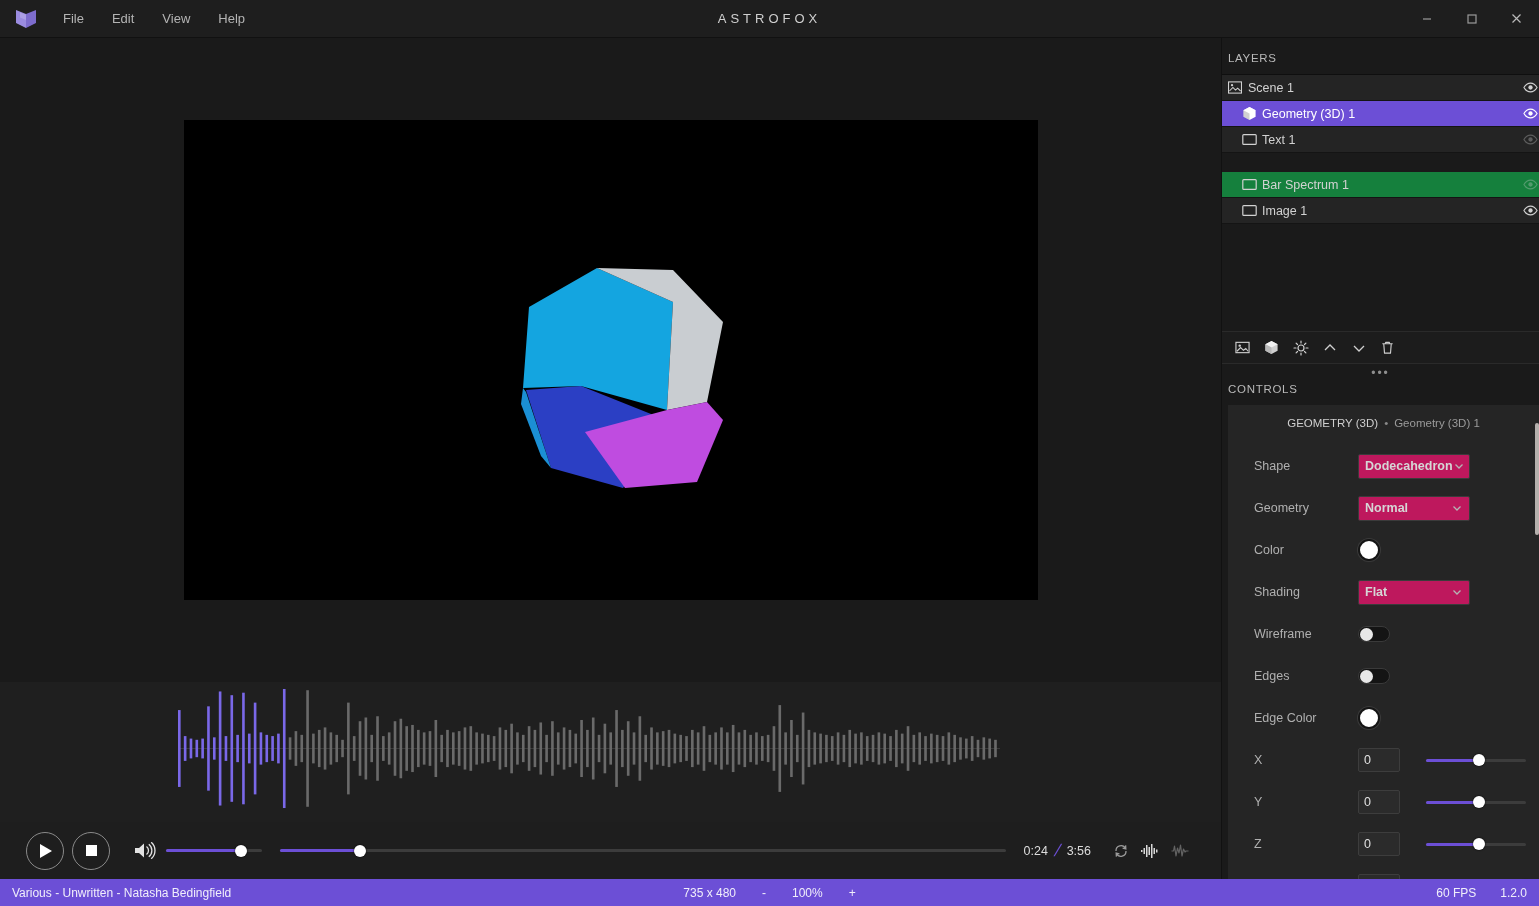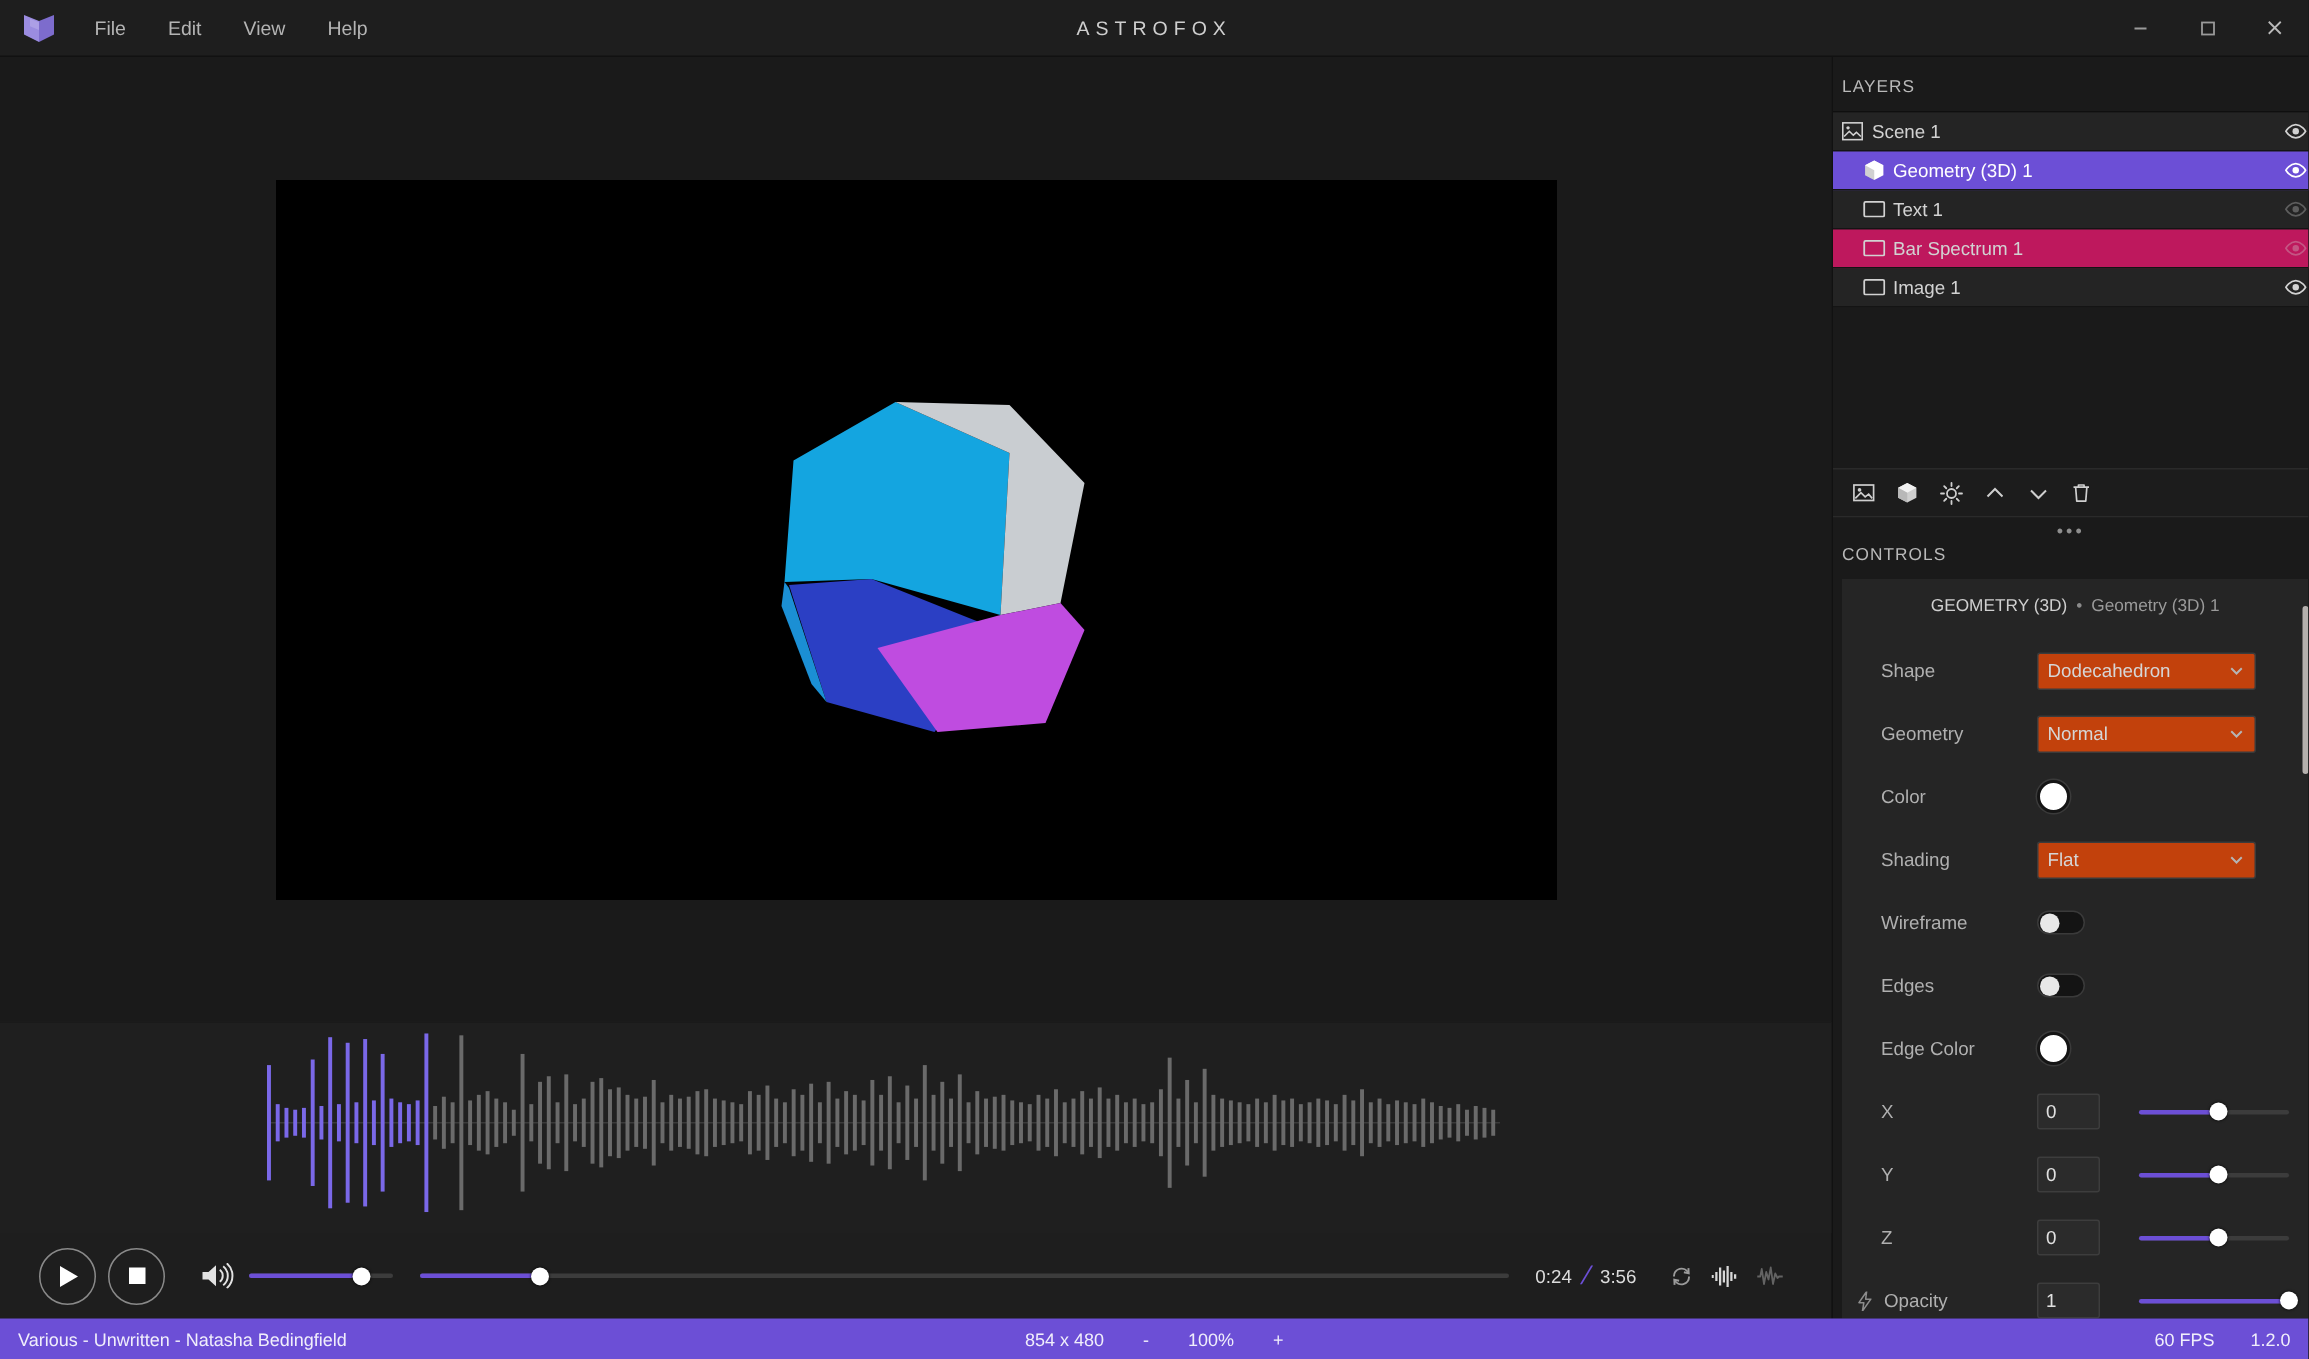--- a/index.html
+++ b/index.html
@@ -94,21 +94,21 @@
   .panel-head {
     font-size: 11.5px; letter-spacing: 0.7px; color: #b9b9b9;
     padding: 14px 0 10px 6px;
   }
   .layers-list { border-top: 1px solid #0f0f0f; }
   .layer-row {
     height: 26px; display: flex; align-items: center;
     border-bottom: 1px solid #141414; background: #242424;
     font-size: 12.5px; color: #d2d2d2; padding-right: 0; cursor: pointer;
   }
-  .layer-row.alt { background: #be185d; }
+  .layer-row.alt { background: #15803d; margin-top: 19px; }
   .layer-row.selected { background: #6c4fd6; color: #fff; }
   .layer-ic { width: 26px; display: flex; align-items: center; justify-content: center; flex: 0 0 26px; }
   .layer-row.child .layer-ic { margin-left: 14px; }
   .layer-name { flex: 1; white-space: nowrap; overflow: hidden; text-overflow: ellipsis; }
   .eye { display: flex; align-items: center; justify-content: center; width: 18px; }
   .eye.off { opacity: 0.33; }
   .layers-spacer { flex: 0 0 auto; height: 107px; background: #1a1a1a; }
 
   .layer-toolbar {
     height: 33px; display: flex; align-items: center; gap: 0;
@@ -122,23 +122,23 @@
   .ctl-card { margin: 0 0 0 6px; background: #252525; min-height: 100%; padding-bottom: 10px; }
   .ctl-title {
     text-align: center; padding: 12px 0 16px; font-size: 11.5px; color: #cfcfcf;
   }
   .ctl-title .mut { color: #9a9a9a; }
   .ctl-title .dot { color: #8a8a8a; margin: 0 6px; }
   .ctl-row { display: flex; align-items: center; height: 42px; padding: 0 6px 0 26px; }
   .ctl-label { flex: 0 0 104px; font-size: 12.5px; color: #b0b0b0; display:flex; align-items:center; gap:6px; }
   .bolt { color: #8d8d8d; display: inline-flex; margin-left: -16px; width: 12px;}
   .select {
-    width: 146px; height: 25px; background: #c2410c; border: 1px solid #3b3b3b;
+    width: 112px; height: 25px; background: #be185d; border: 1px solid #3b3b3b;
     border-radius: 2px; display: flex; align-items: center; padding: 0 6px;
-    font-size: 12.5px; color: #d6d6d6; cursor: pointer; position: relative;
+    font-size: 12.5px; color: #d6d6d6; cursor: pointer; position: relative; font-weight: bold;
   }
   .select .chev { margin-left: auto; color: #b5b5b5; display:flex; }
   .swatch {
     width: 22px; height: 22px; border-radius: 50%; background: #fff;
     border: 2px solid #151515; box-shadow: 0 0 0 1px #3a3a3a; cursor: pointer;
   }
   .toggle {
     width: 32px; height: 16px; border-radius: 9px; background: #141414;
     border: 1px solid #3a3a3a; position: relative; cursor: pointer;
   }
@@ -705,21 +705,21 @@
             </div>
         </div>
         <div class="scrollbar"></div>
       </div>
     </div>
   </div>
 
   <div class="statusbar">
     <div class="sb-left">Various - Unwritten - Natasha Bedingfield</div>
     <div class="sb-center">
-      <span>854 x 480</span>
+      <span>735 x 480</span>
       <span>-</span>
       <span>100%</span>
       <span>+</span>
     </div>
     <div class="sb-right">
       <span>60 FPS</span>
       <span>1.2.0</span>
     </div>
   </div>
 </div>

